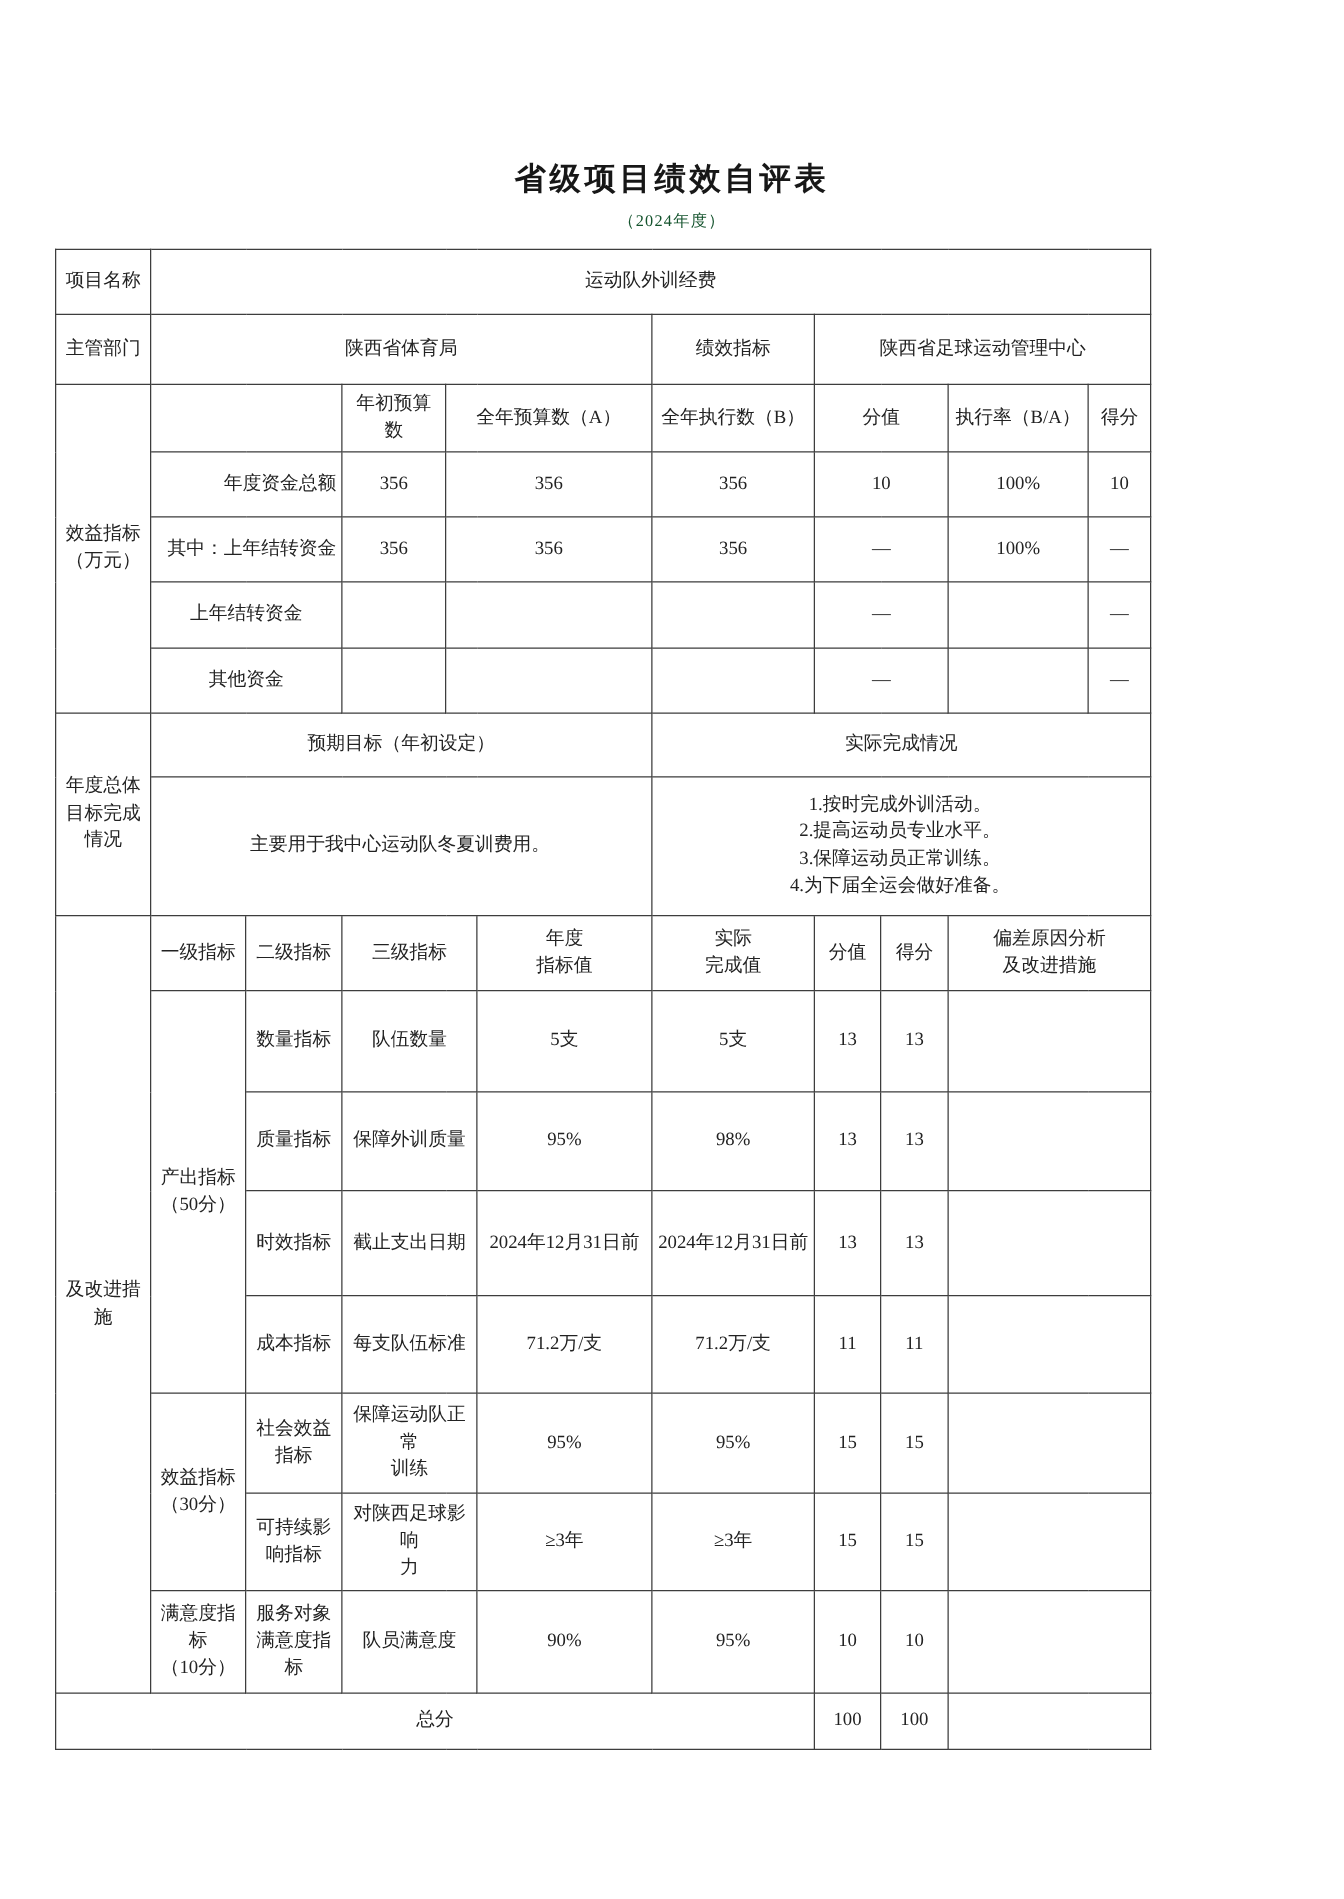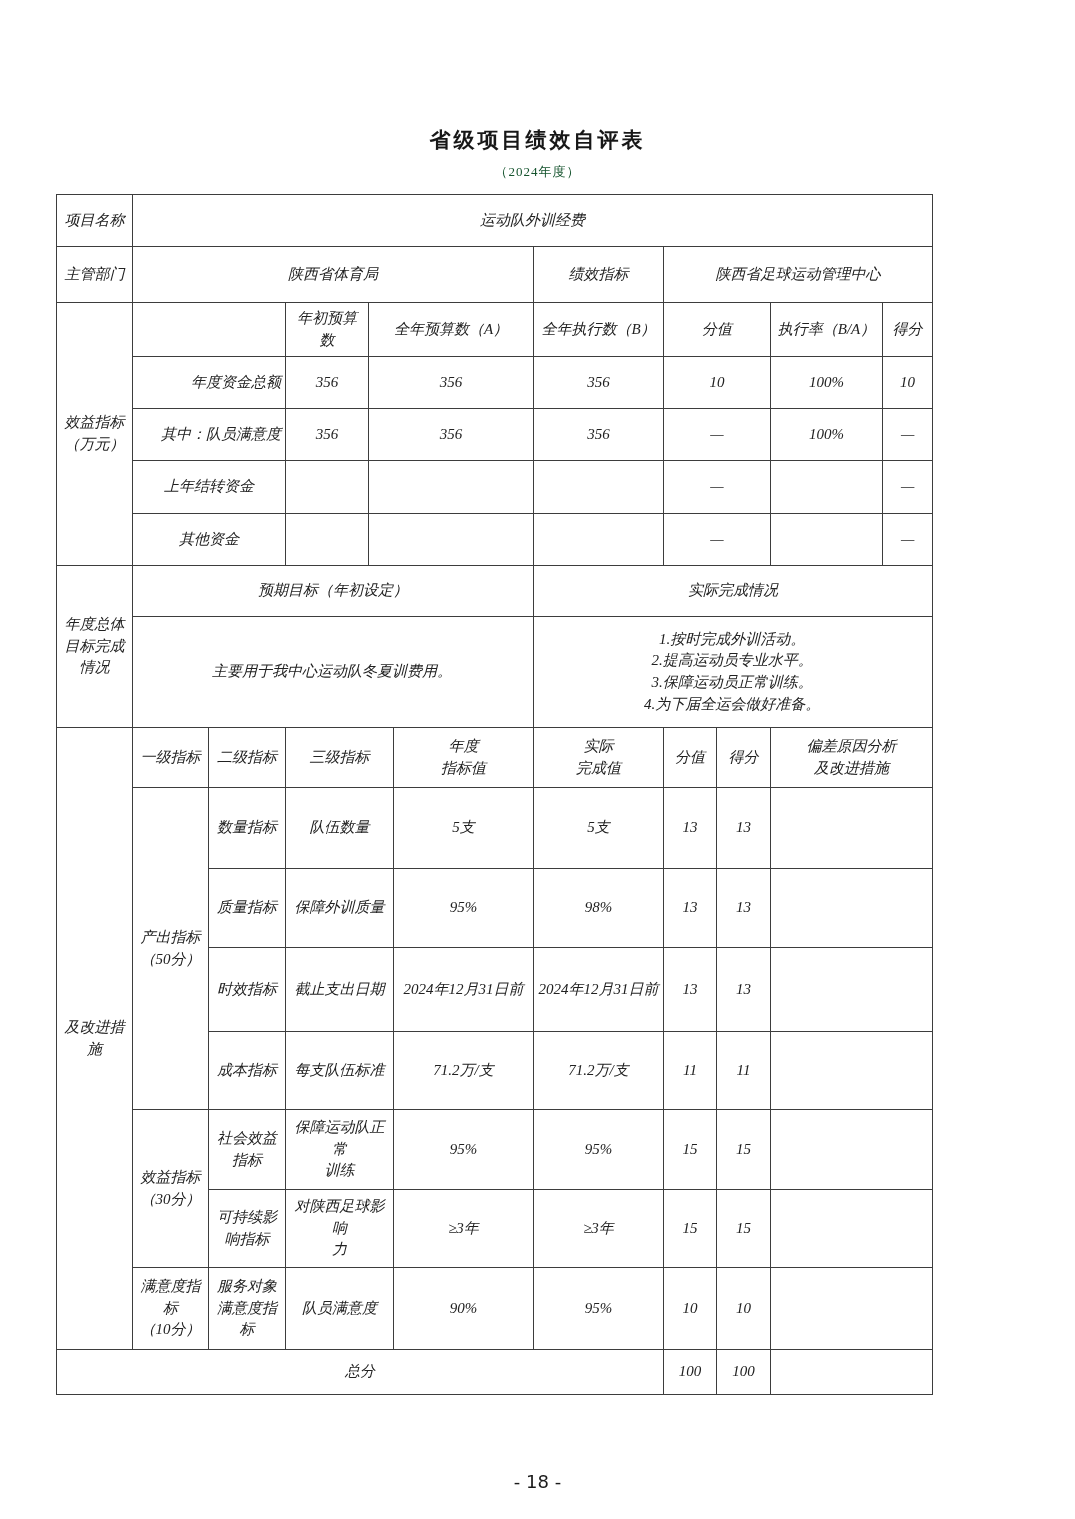--- a/index.html
+++ b/index.html
@@ -7,39 +7,38 @@
     width: 1075px; height: 1519px;
     background: #ffffff;
     font-family: "Liberation Serif", "DejaVu Serif", serif;
     color: #1f1f1f;
     -webkit-font-smoothing: antialiased;
   }
   .sheet { position: relative; width: 1075px; height: 1519px; overflow: hidden; }
   .doc-title {
     padding-top: 126px;
     text-align: center;
-    font-size: 21px;
+    font-size: 25px;
     font-weight: bold;
     letter-spacing: 3px;
     color: #171717;
   }
   .doc-subtitle {
     margin-top: 9px;
     text-align: center;
     font-size: 13px;
     letter-spacing: 1px;
     color: #14532d;
   }
   table.eval {
     border-collapse: collapse;
     table-layout: fixed;
-    margin-left: 56px;
+    margin-left: 44px;
     margin-top: 13px;
     width: 876px;
-    font-style: italic;
   }
   table.eval td {
     border: 1px solid #3d3d3d;
     text-align: center;
     vertical-align: middle;
     font-size: 15px;
     line-height: 1.45;
     padding: 2px 4px;
     white-space: pre-line;
     overflow: hidden;
@@ -107,21 +106,21 @@
       <td colspan="2" class="left">年度资金总额</td>
       <td>356</td>
       <td colspan="2">356</td>
       <td>356</td>
       <td colspan="2">10</td>
       <td>100%</td>
       <td>10</td>
     </tr>
 
     <tr style="height:52px">
-      <td colspan="2" class="left">其中：队员满意度</td>
+      <td colspan="2" class="left">其中：上年结转资金</td>
       <td>356</td>
       <td colspan="2">356</td>
       <td>356</td>
       <td colspan="2">—</td>
       <td>100%</td>
       <td>—</td>
     </tr>
 
     <tr style="height:53px">
       <td colspan="2">上年结转资金</td>
@@ -259,15 +258,14 @@
 
     <tr style="height:45px">
       <td colspan="7">总分</td>
       <td>100</td>
       <td>100</td>
       <td colspan="2"></td>
     </tr>
   </tbody>
     </table>
 
-  <div class="page-number">- 18 -</div>
 
 </div>
 
 </body></html>

